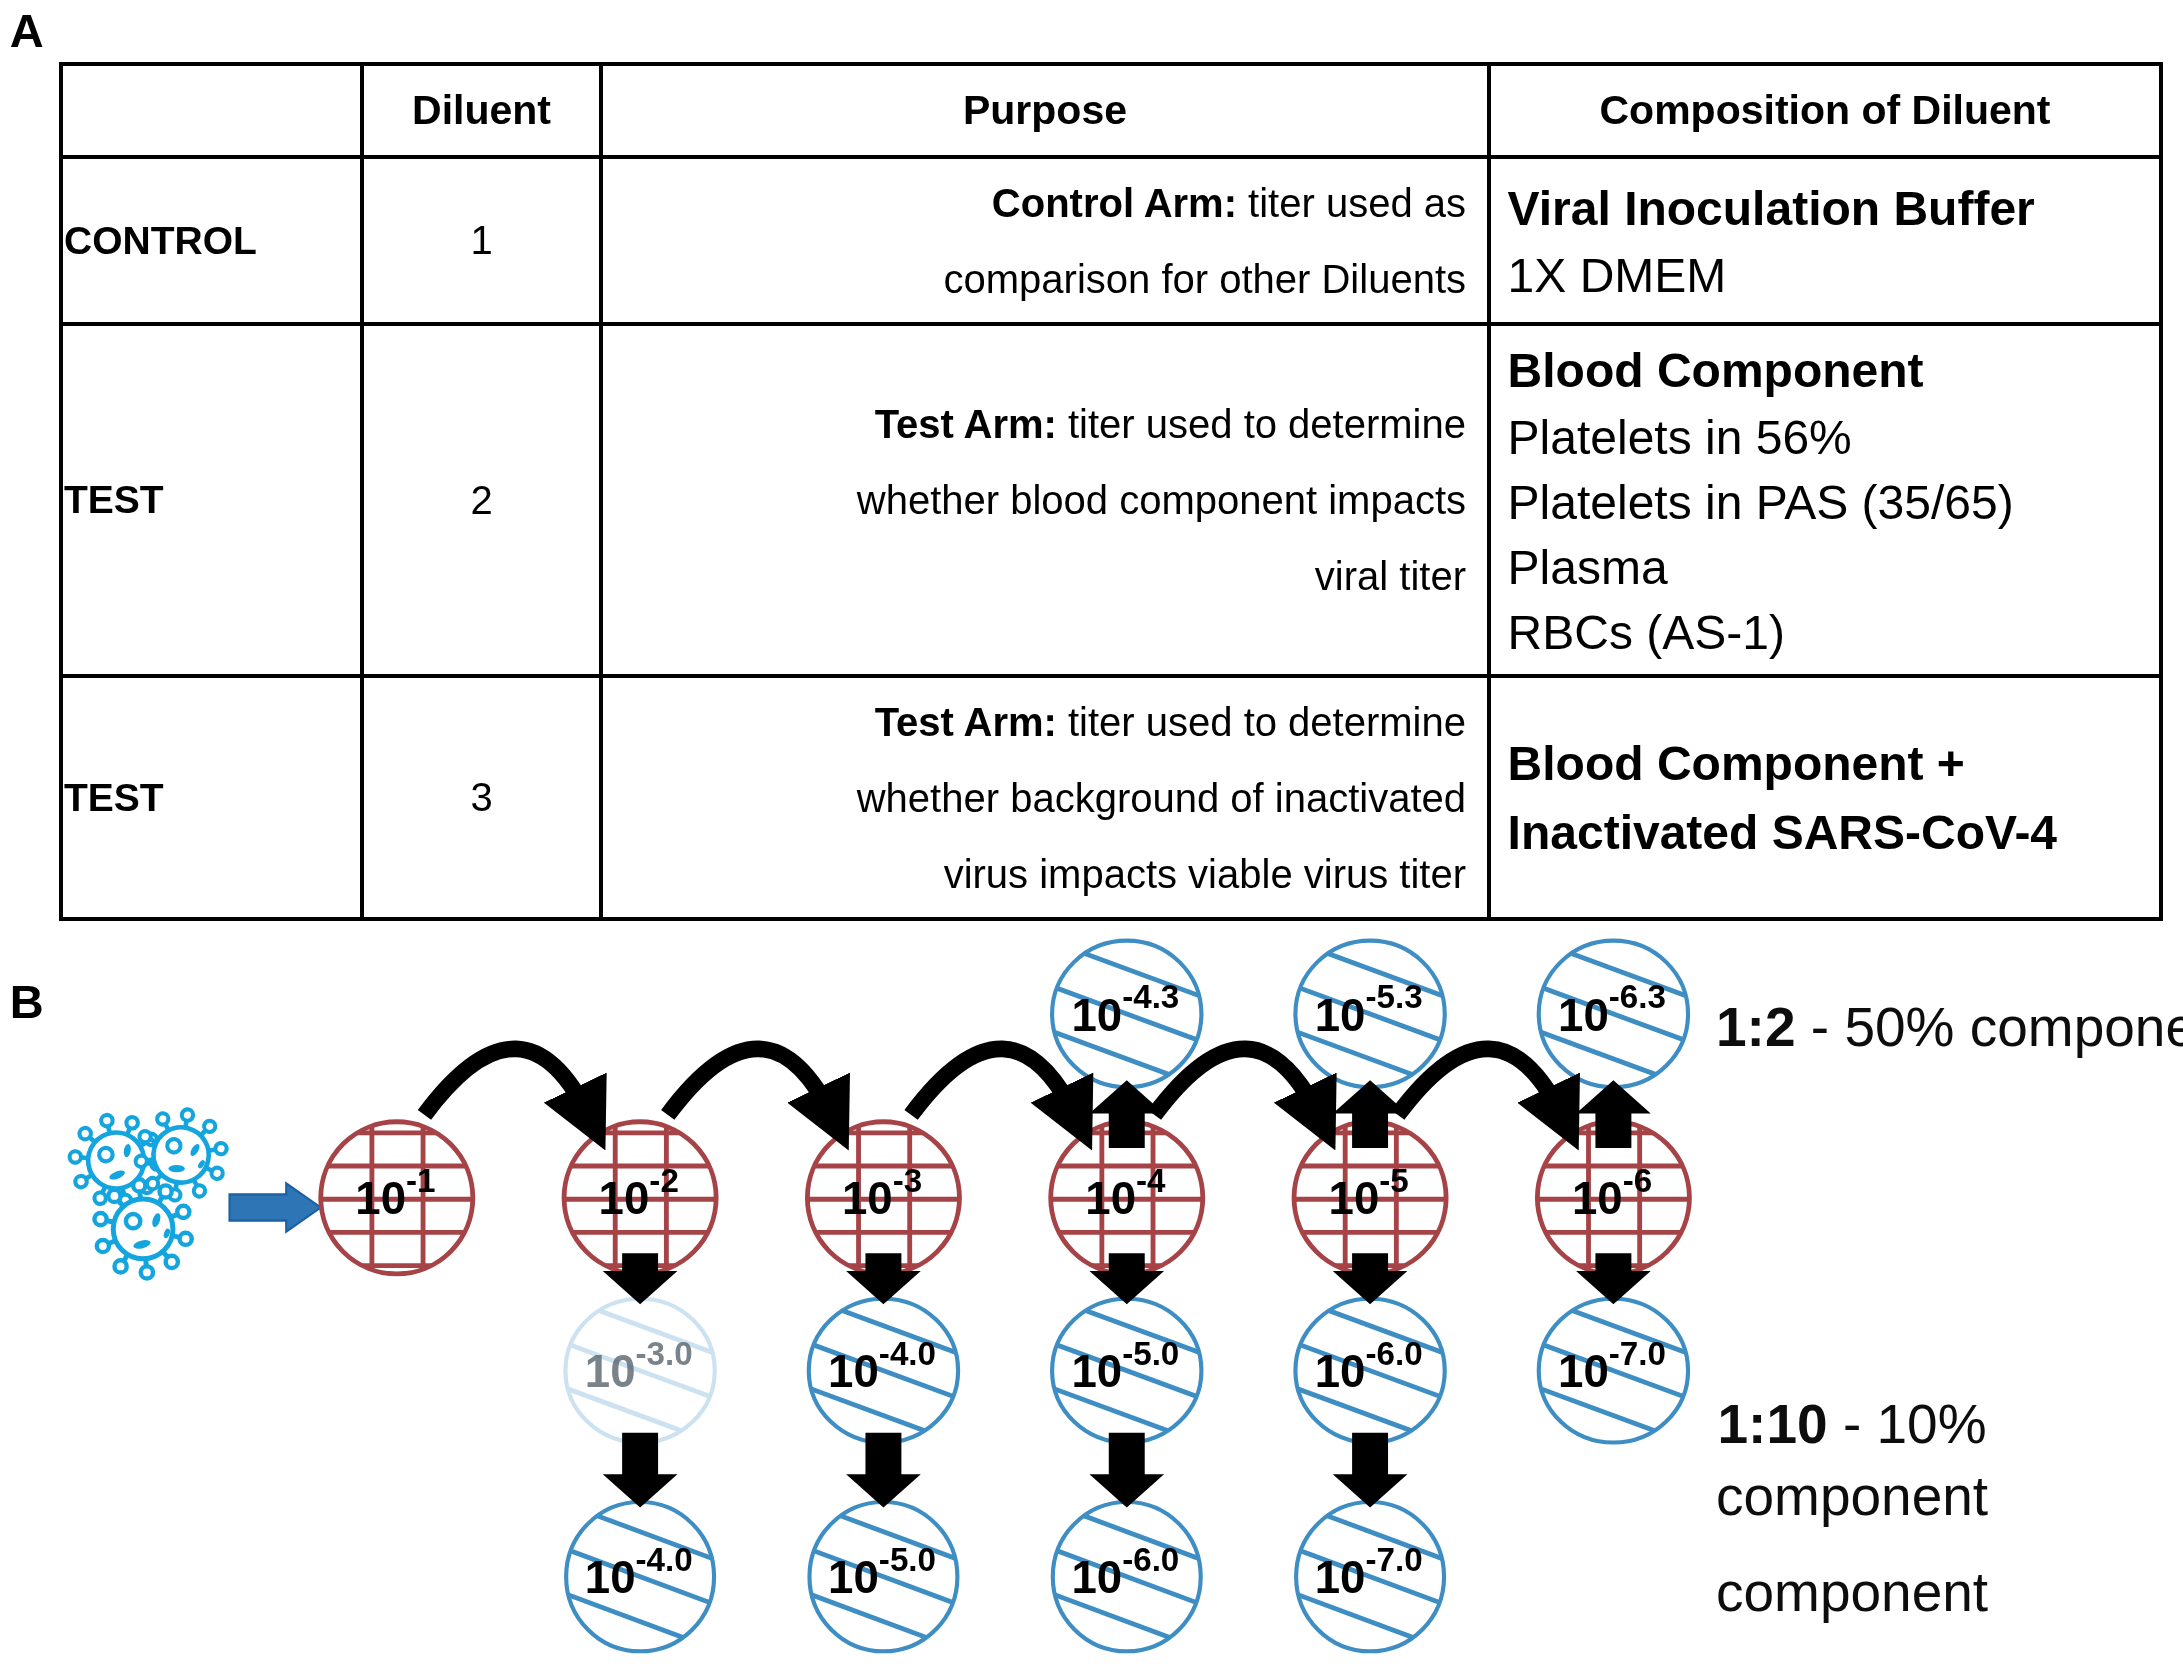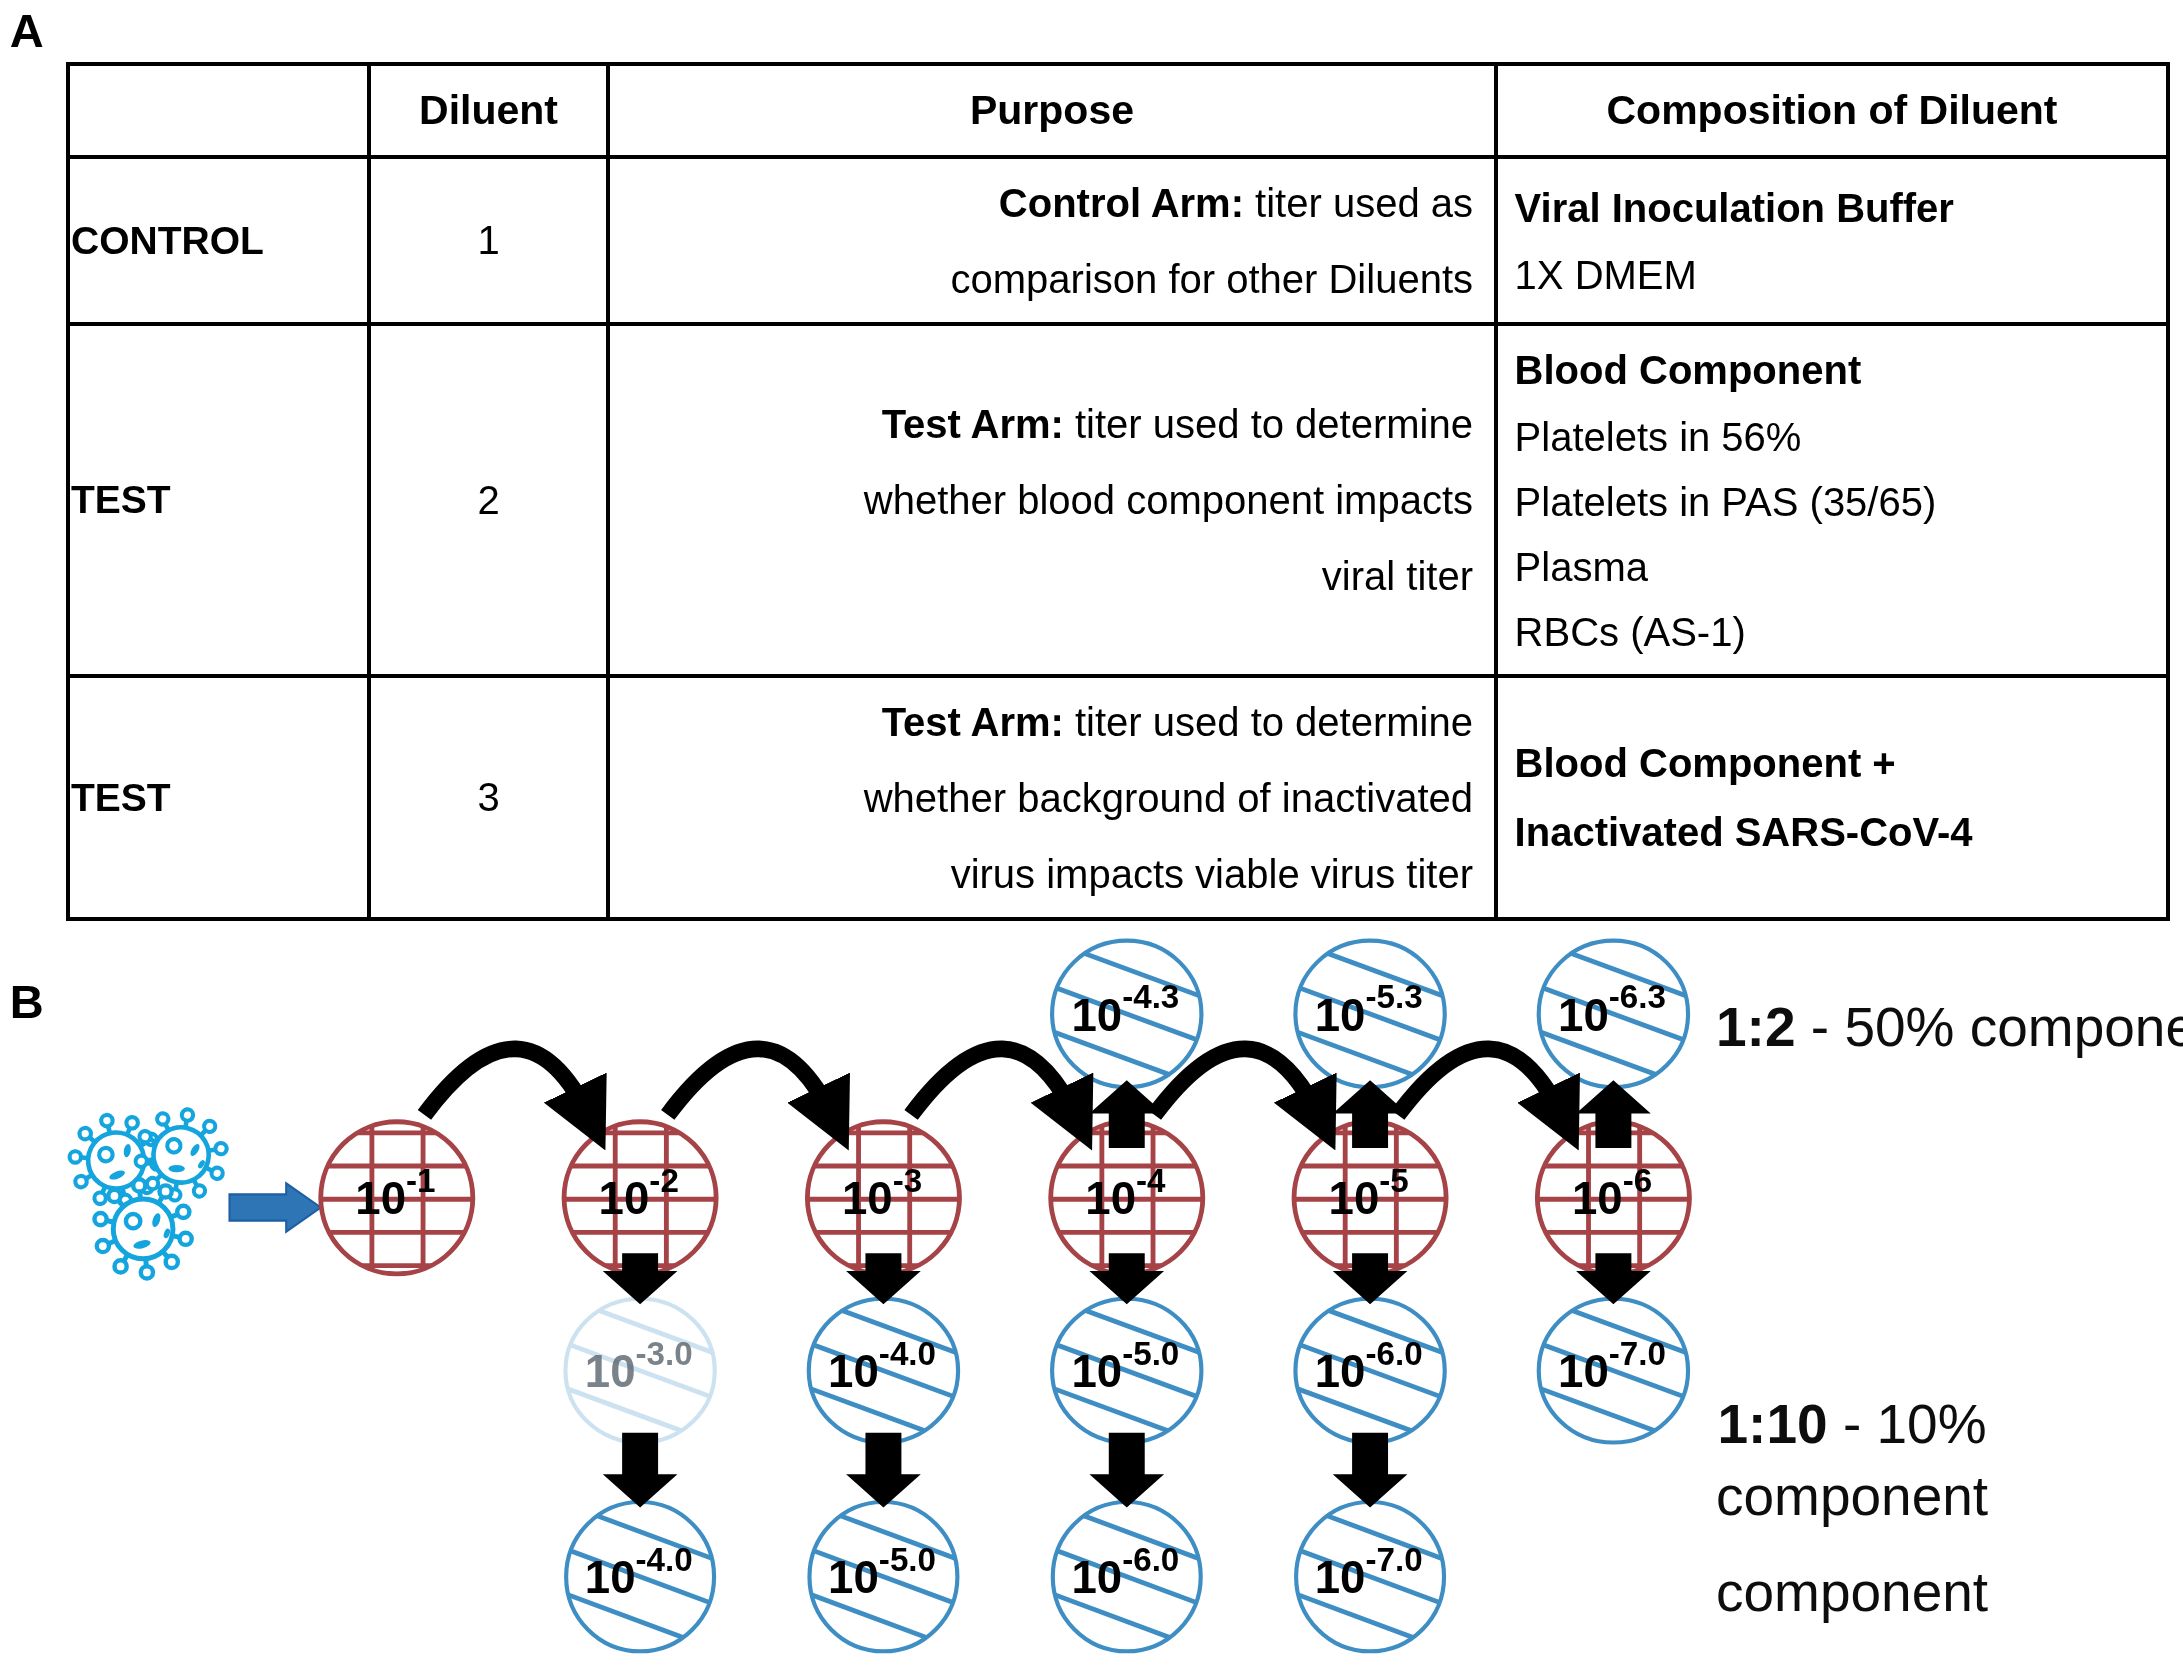--- a/index.html
+++ b/index.html
@@ -14,41 +14,41 @@
   .panel-label{
     position:absolute;
     font-size:47px;
     font-weight:bold;
     color:#000;
     line-height:1;
   }
   
   #diluent-table{
     position:absolute;
-    left:66px;top:62px;
+    left:59px;top:62px;
     width:2100px;height:812px;
     border-collapse:collapse;
     table-layout:fixed;
   }
   #diluent-table th,#diluent-table td{
     border:4.1px solid #000;
     vertical-align:middle;
     overflow:hidden;
   }
   #diluent-table th{
     font-size:41px;font-weight:bold;text-align:center;
   }
   td.cell-arm{font-size:39px;font-weight:bold;}
   td.cell-dil{font-size:40px;font-weight:normal;text-align:center;}
   td.cell-purpose{
     font-size:40px;line-height:76px;text-align:right;
     padding:5.5px 21px 5.5px 16.6px;
   }
   td.cell-comp{
-    font-size:40px;line-height:65px;text-align:left;
+    font-size:48px;line-height:65px;text-align:left;
     padding:9.7px 14px 9.7px 16.6px;
   }
   td.cell-comp .b{font-weight:bold;line-height:69px;}
   .lead{font-weight:bold;}
   
   #dilution-diagram{
     position:absolute;left:0;top:899px;
     width:2183px;height:776px;
   }
   .legend-item{

